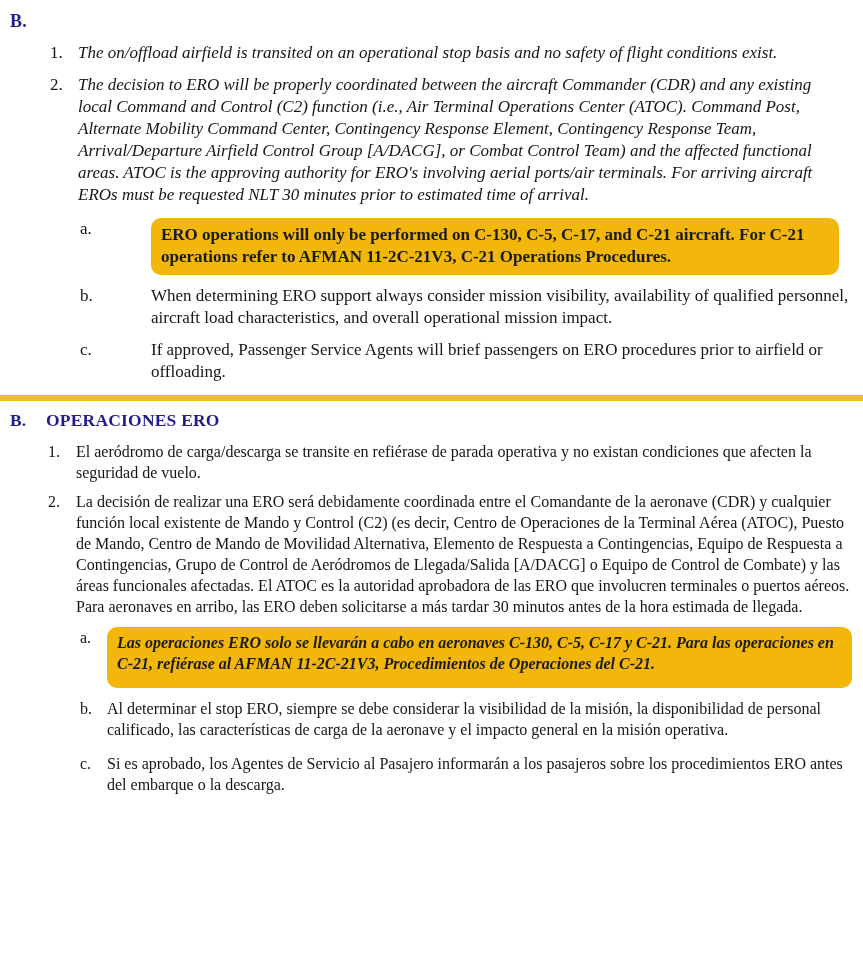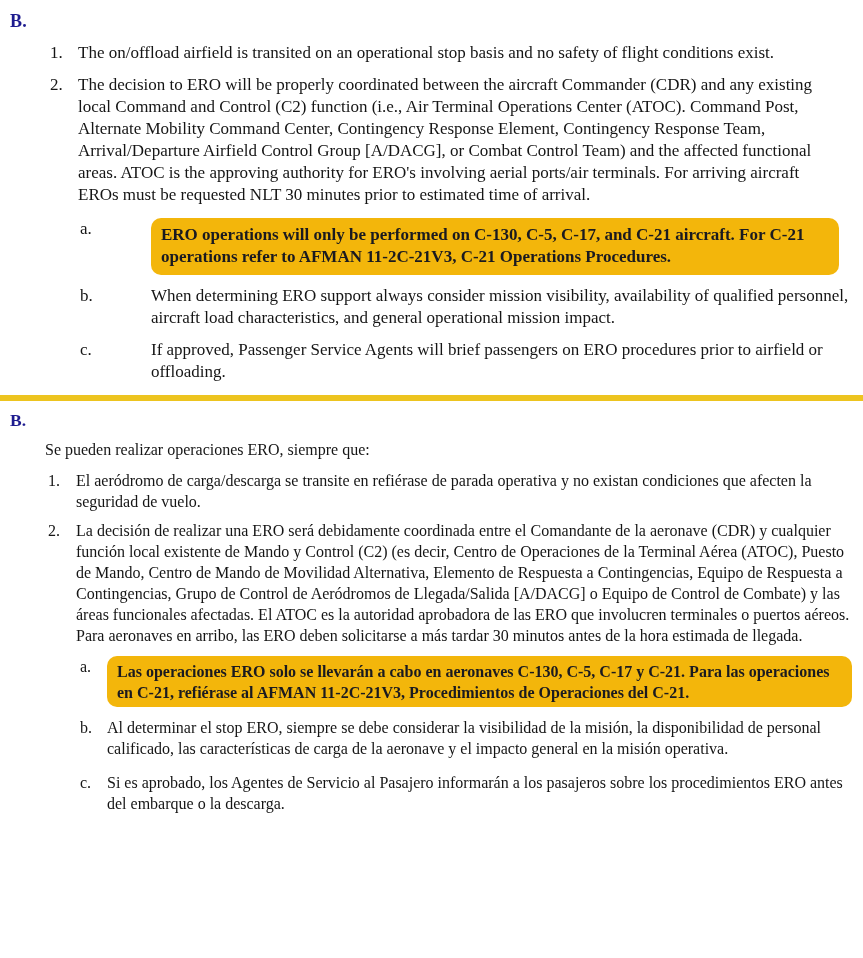--- a/index.html
+++ b/index.html
@@ -15,21 +15,21 @@
     letter-spacing:0.2px;
   }
   .section-heading .hletter{width:36px;flex:0 0 36px;}
   
   .en-body{font-size:17px;line-height:22px;}
   .en-heading{margin-top:10px;}
   .intro.en{margin:10px 0 0 45px;width:760px;}
   .num-item{display:flex;margin-top:10px;}
   .num-item.en{margin-left:50px;}
   .num-item .marker{flex:0 0 28px;width:28px;}
-  .num-item.en .itext{width:744px;}
+  .num-item.en .itext{width:744px;font-style:italic;}
   .let-item{display:flex;margin-top:10px;}
   .let-item.en{margin-left:80px;}
   .let-item .marker{flex:0 0 27px;width:27px;}
   .let-item.en .itext{width:716px;padding-left:44px;}
   .let-item.en.first{margin-top:12px;}
   .hl{
     display:inline-block;background:#f3b60b;border-radius:10px;
     font-weight:bold;color:#1a1a20;
   }
   .hl.en{width:668px;padding:6px 10px 7px 10px;}
@@ -38,21 +38,21 @@
   
   .es-body{font-size:16px;line-height:21px;}
   .es-heading{font-size:17.5px;}
   .intro.es{margin:8px 0 0 45px;width:790px;}
   .num-item.es{margin-left:48px;margin-top:10px;}
   .num-item.es .itext{width:779px;}
   .num-item.es.second{margin-top:8px;}
   .let-item.es{margin-left:80px;margin-top:10px;}
   .let-item.es .itext{width:752px;}
   .let-item.es.last{margin-top:13px;}
-  .hl.es{width:725px;padding:5px 10px 4px 10px;}
+  .hl.es{width:725px;padding:5px 10px 14px 10px;font-style:italic;}
 </style>
 </head>
 <body>
 
 <div class="page">
 
   <section class="en-body">
 
     <div class="section-heading en-heading">
       <span class="hletter">B.</span>
@@ -71,39 +71,39 @@
 
     <div class="let-item en first">
       <span class="marker">a.</span>
       <div class="itext">
         <span class="hl en">ERO operations will only be performed on C-130, C-5, C-17, and C-21 aircraft. For C-21 operations refer to AFMAN 11-2C-21V3, C-21 Operations Procedures.</span>
       </div>
     </div>
 
     <div class="let-item en">
       <span class="marker">b.</span>
-      <div class="itext">When determining ERO support always consider mission visibility, availability of qualified personnel, aircraft load characteristics, and general operational mission impact.</div>
+      <div class="itext">When determining ERO support always consider mission visibility, availability of qualified personnel, aircraft load characteristics, and overall operational mission impact.</div>
     </div>
 
     <div class="let-item en">
       <span class="marker">c.</span>
       <div class="itext">If approved, Passenger Service Agents will brief passengers on ERO procedures prior to airfield or offloading.</div>
     </div>
 
   </section>
 
   <div class="divider"></div>
 
   <section class="es-body">
 
     <div class="section-heading es-heading">
       <span class="hletter">B.</span>
+      <span class="htitle">OPERACIONES ERO</span>
     </div>
 
-    <p class="intro es">Se pueden realizar operaciones ERO, siempre que:</p>
 
     <div class="num-item es">
       <span class="marker">1.</span>
       <div class="itext">El aeródromo de carga/descarga se transite en refiérase de parada operativa y no existan condiciones que afecten la seguridad de vuelo.</div>
     </div>
 
     <div class="num-item es second">
       <span class="marker">2.</span>
       <div class="itext">La decisión de realizar una ERO será debidamente coordinada entre el Comandante de la aeronave (CDR) y cualquier función local existente de Mando y Control (C2) (es decir, Centro de Operaciones de la Terminal Aérea (ATOC), Puesto de Mando, Centro de Mando de Movilidad Alternativa, Elemento de Respuesta a Contingencias, Equipo de Respuesta a Contingencias, Grupo de Control de Aeródromos de Llegada/Salida [A/DACG] o Equipo de Control de Combate) y las áreas funcionales afectadas. El ATOC es la autoridad aprobadora de las ERO que involucren terminales o puertos aéreos. Para aeronaves en arribo, las ERO deben solicitarse a más tardar 30 minutos antes de la hora estimada de llegada.</div>
     </div>

